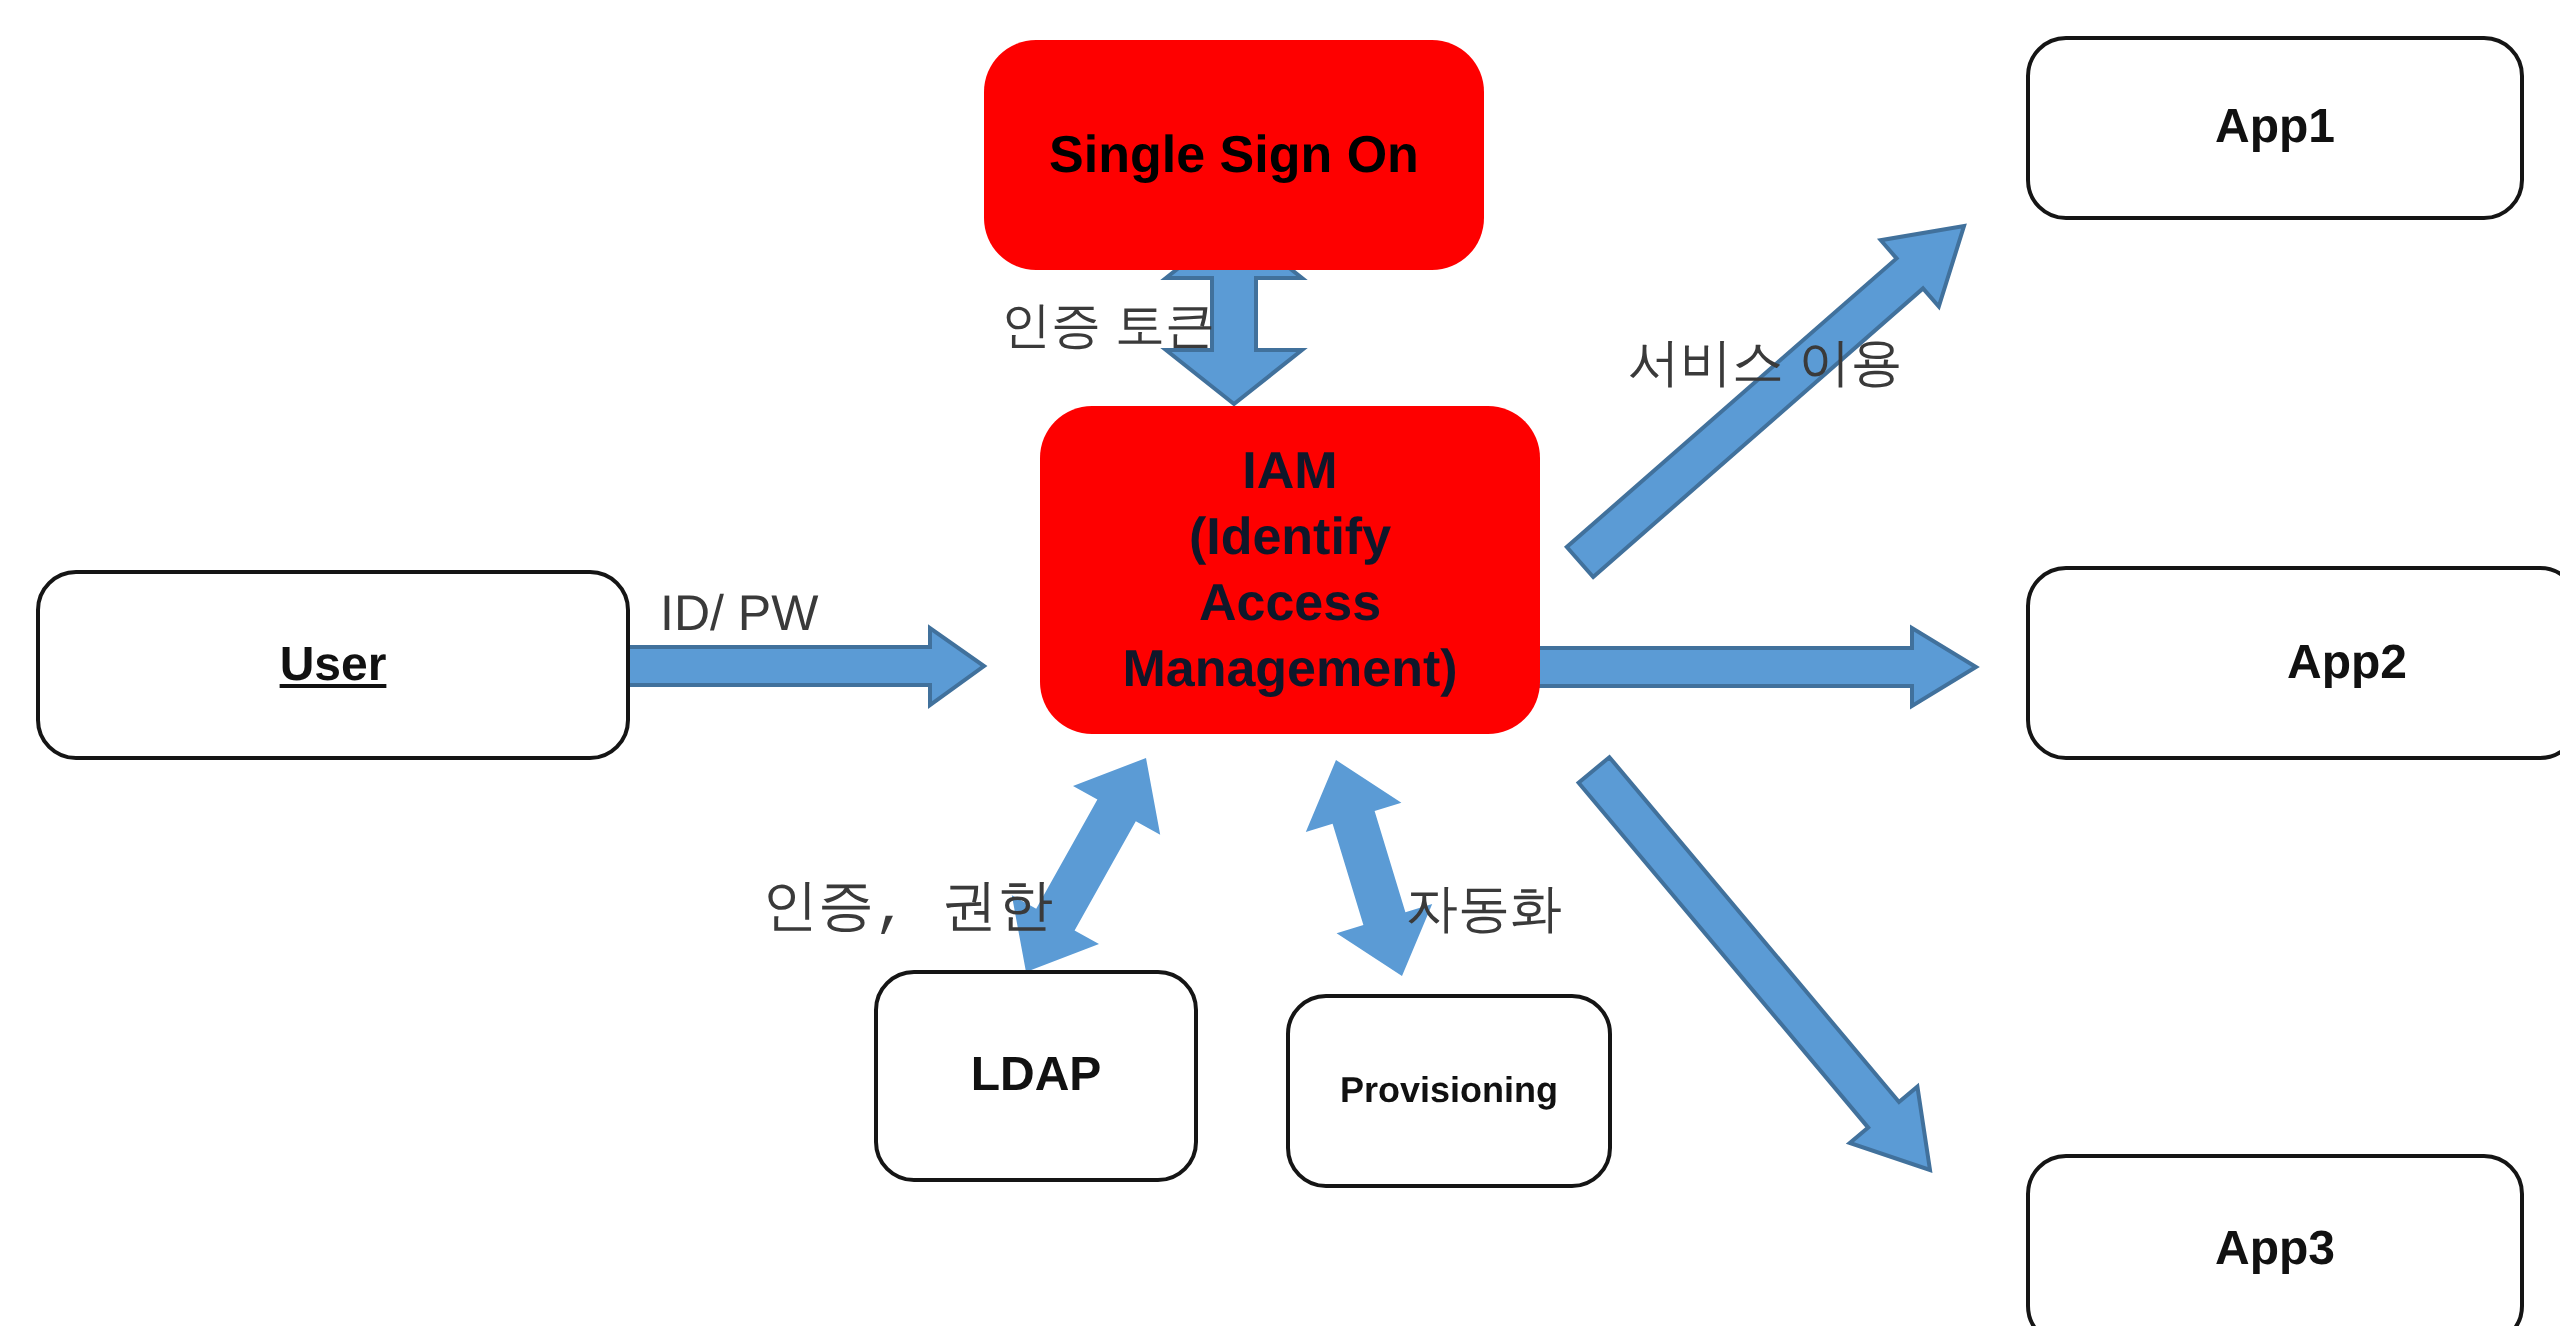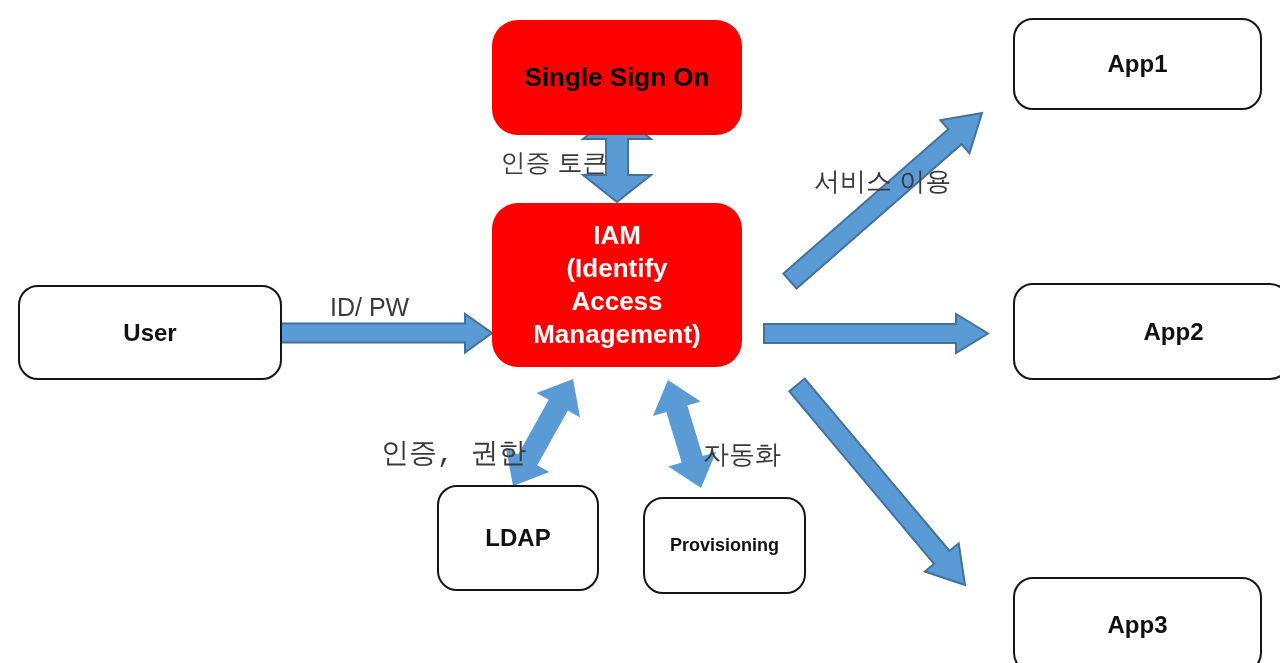--- a/index.html
+++ b/index.html
@@ -32,33 +32,33 @@
     color: #111111;
     font-weight: bold;
     font-size: 24px;
   }
   .red-node {
     background: #fe0000;
     border-radius: 26px;
     font-weight: bold;
   }
   .red-node.black-text { color: #000000; font-size: 26px; }
-  .red-node.white-text { color: #ffffff; font-size: 26px; line-height: 33px; }
+  .red-node.white-text { color: #0f172a; font-size: 26px; line-height: 33px; margin-left: 28px; }
   .edge-label {
     position: absolute;
     color: #3a3a3a;
     font-size: 25px;
     white-space: nowrap;
   }
   .small-text { font-size: 18px; }
 
   
   #node-sso  { left: 492px; top: 20px;  width: 250px; height: 115px; }
   #node-iam  { left: 492px; top: 203px; width: 250px; height: 164px; }
-  #node-user { left: 18px;  top: 285px; width: 264px; height: 95px; }
+  #node-user { left: 18px;  top: 285px; width: 297px; height: 95px; text-decoration: underline; }
   #node-app1 { left: 1013px; top: 18px;  width: 249px; height: 92px; }
   #node-app2 { left: 1013px; top: 283px; width: 277px; height: 97px; padding-left: 44px; }
   #node-app3 { left: 1013px; top: 577px; width: 249px; height: 96px; }
   #node-ldap { left: 437px; top: 485px; width: 162px; height: 106px; }
   #node-prov { left: 643px; top: 485px; width: 163px; height: 97px; margin-top: 12px; }
 
   
   #label-auth-token  { left: 479px; top: 146px; width: 150px; text-align: center; }
   #label-service-use { left: 773px; top: 164px; font-size: 26px; margin-left: 41px; }
   #label-id-pw       { left: 330px; top: 293px; }

